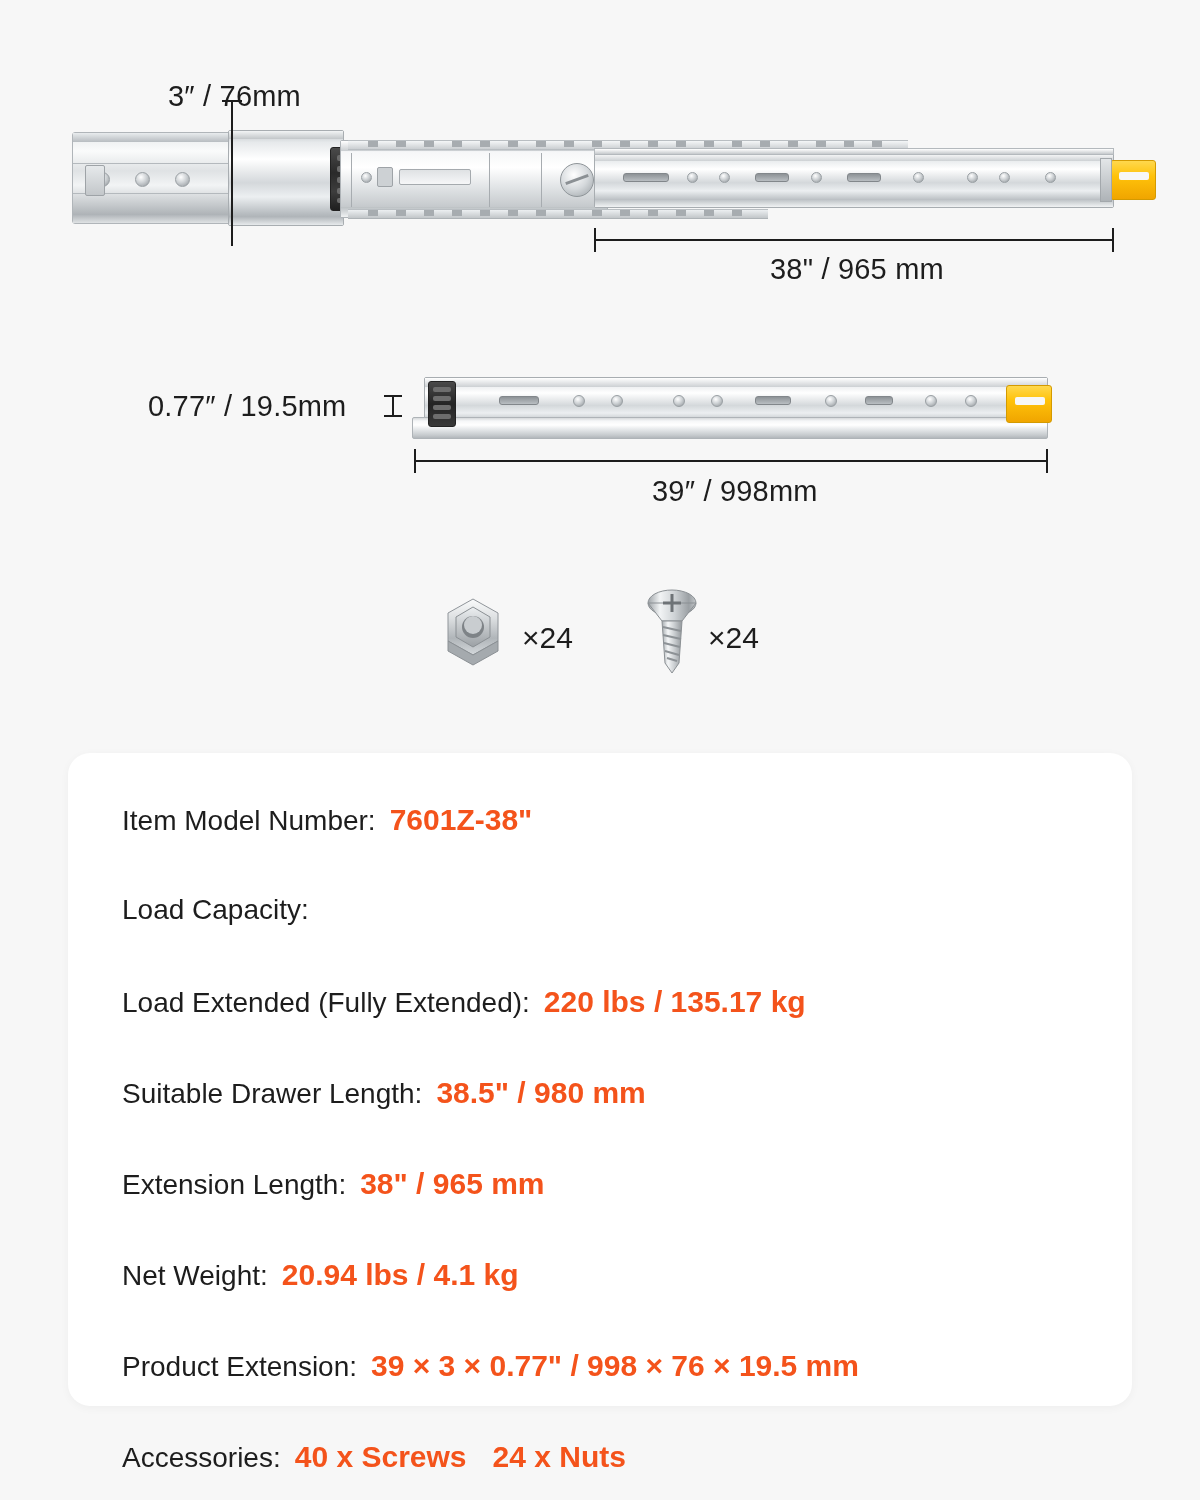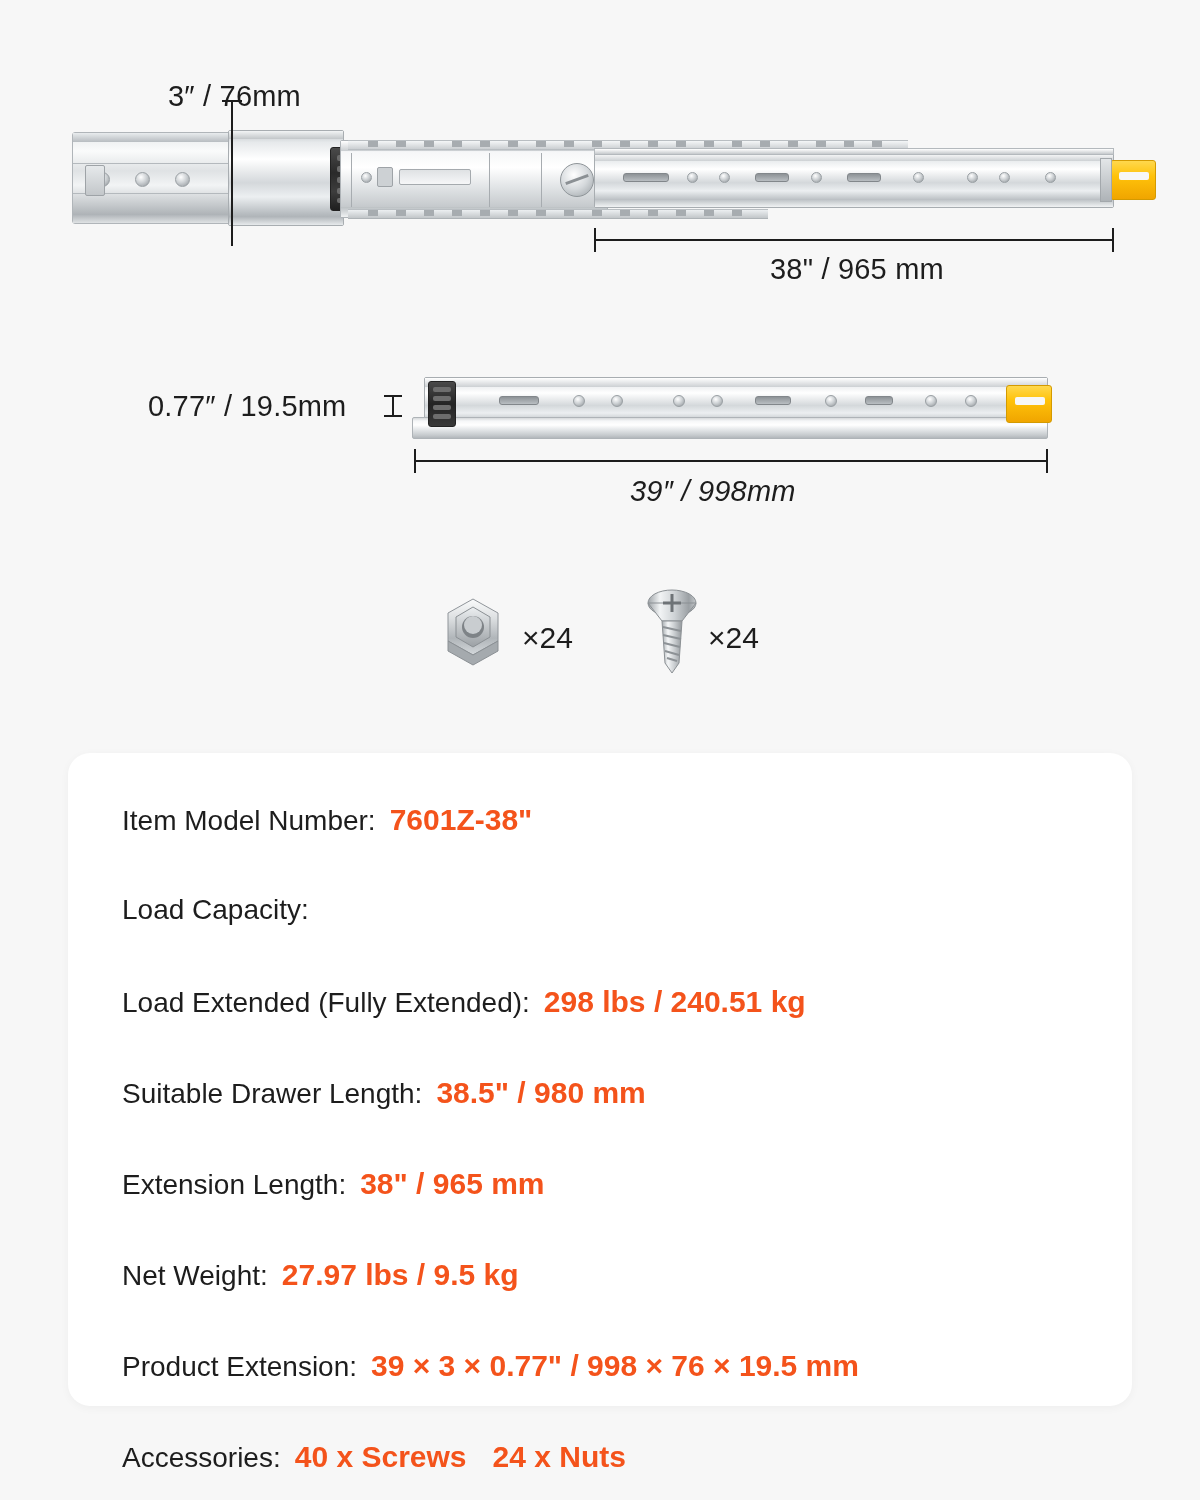--- a/index.html
+++ b/index.html
@@ -280,21 +280,21 @@
   </div>
 
   <div class="dimline" style="left:392px; top:40px; width:2px; height:22px;"></div>
   <div class="dimline" style="left:384px; top:40px; width:18px; height:2px;"></div>
   <div class="dimline" style="left:384px; top:60px; width:18px; height:2px;"></div>
   <div class="dim-label abs" style="left:148px; top:35px;">0.77″ / 19.5mm</div>
 
   <div class="dimline" style="left:414px; top:105px; width:634px; height:2px;"></div>
   <div class="dimline" style="left:414px; top:94px; width:2px; height:24px;"></div>
   <div class="dimline" style="left:1046px; top:94px; width:2px; height:24px;"></div>
-  <div class="dim-label abs" style="left:630px; top:120px;font-style:italic;">39″ / 998mm</div>
+  <div class="dim-label abs" style="left:652px; top:120px;">39″ / 998mm</div>
 </div>
 
 <div class="abs" style="left:0; top:585px; width:1200px; height:110px;">
 
   <div class="abs" style="left:440px; top:10px; width:66px; height:74px;">
     <svg width="66" height="74" viewBox="0 0 66 74">
       <defs>
         <linearGradient id="nutg" x1="0" y1="0" x2="0" y2="1">
           <stop offset="0%" stop-color="#fafbfb"></stop>
           <stop offset="35%" stop-color="#dcdfe1"></stop>
@@ -349,36 +349,36 @@
       <span class="spec-label">Item Model Number:</span>
       <span class="spec-value">7601Z-38"</span>
     </div>
 
     <div class="spec-row">
       <span class="spec-label">Load Capacity:</span>
     </div>
 
     <div class="spec-row">
       <span class="spec-label">Load Extended (Fully Extended):</span>
-      <span class="spec-value">298 lbs / 240.51 kg</span>
+      <span class="spec-value">220 lbs / 135.17 kg</span>
     </div>
 
     <div class="spec-row">
       <span class="spec-label">Suitable Drawer Length:</span>
       <span class="spec-value">38.5" / 980 mm</span>
     </div>
 
     <div class="spec-row">
       <span class="spec-label">Extension Length:</span>
       <span class="spec-value">38" / 965 mm</span>
     </div>
 
     <div class="spec-row">
       <span class="spec-label">Net Weight:</span>
-      <span class="spec-value">27.97 lbs / 9.5 kg</span>
+      <span class="spec-value">20.94 lbs / 4.1 kg</span>
     </div>
 
     <div class="spec-row">
       <span class="spec-label">Product Extension:</span>
       <span class="spec-value">39 × 3 × 0.77" / 998 × 76 × 19.5 mm</span>
     </div>
 
     <div class="spec-row">
       <span class="spec-label">Accessories:</span>
       <span class="spec-value">40 x Screws</span>

